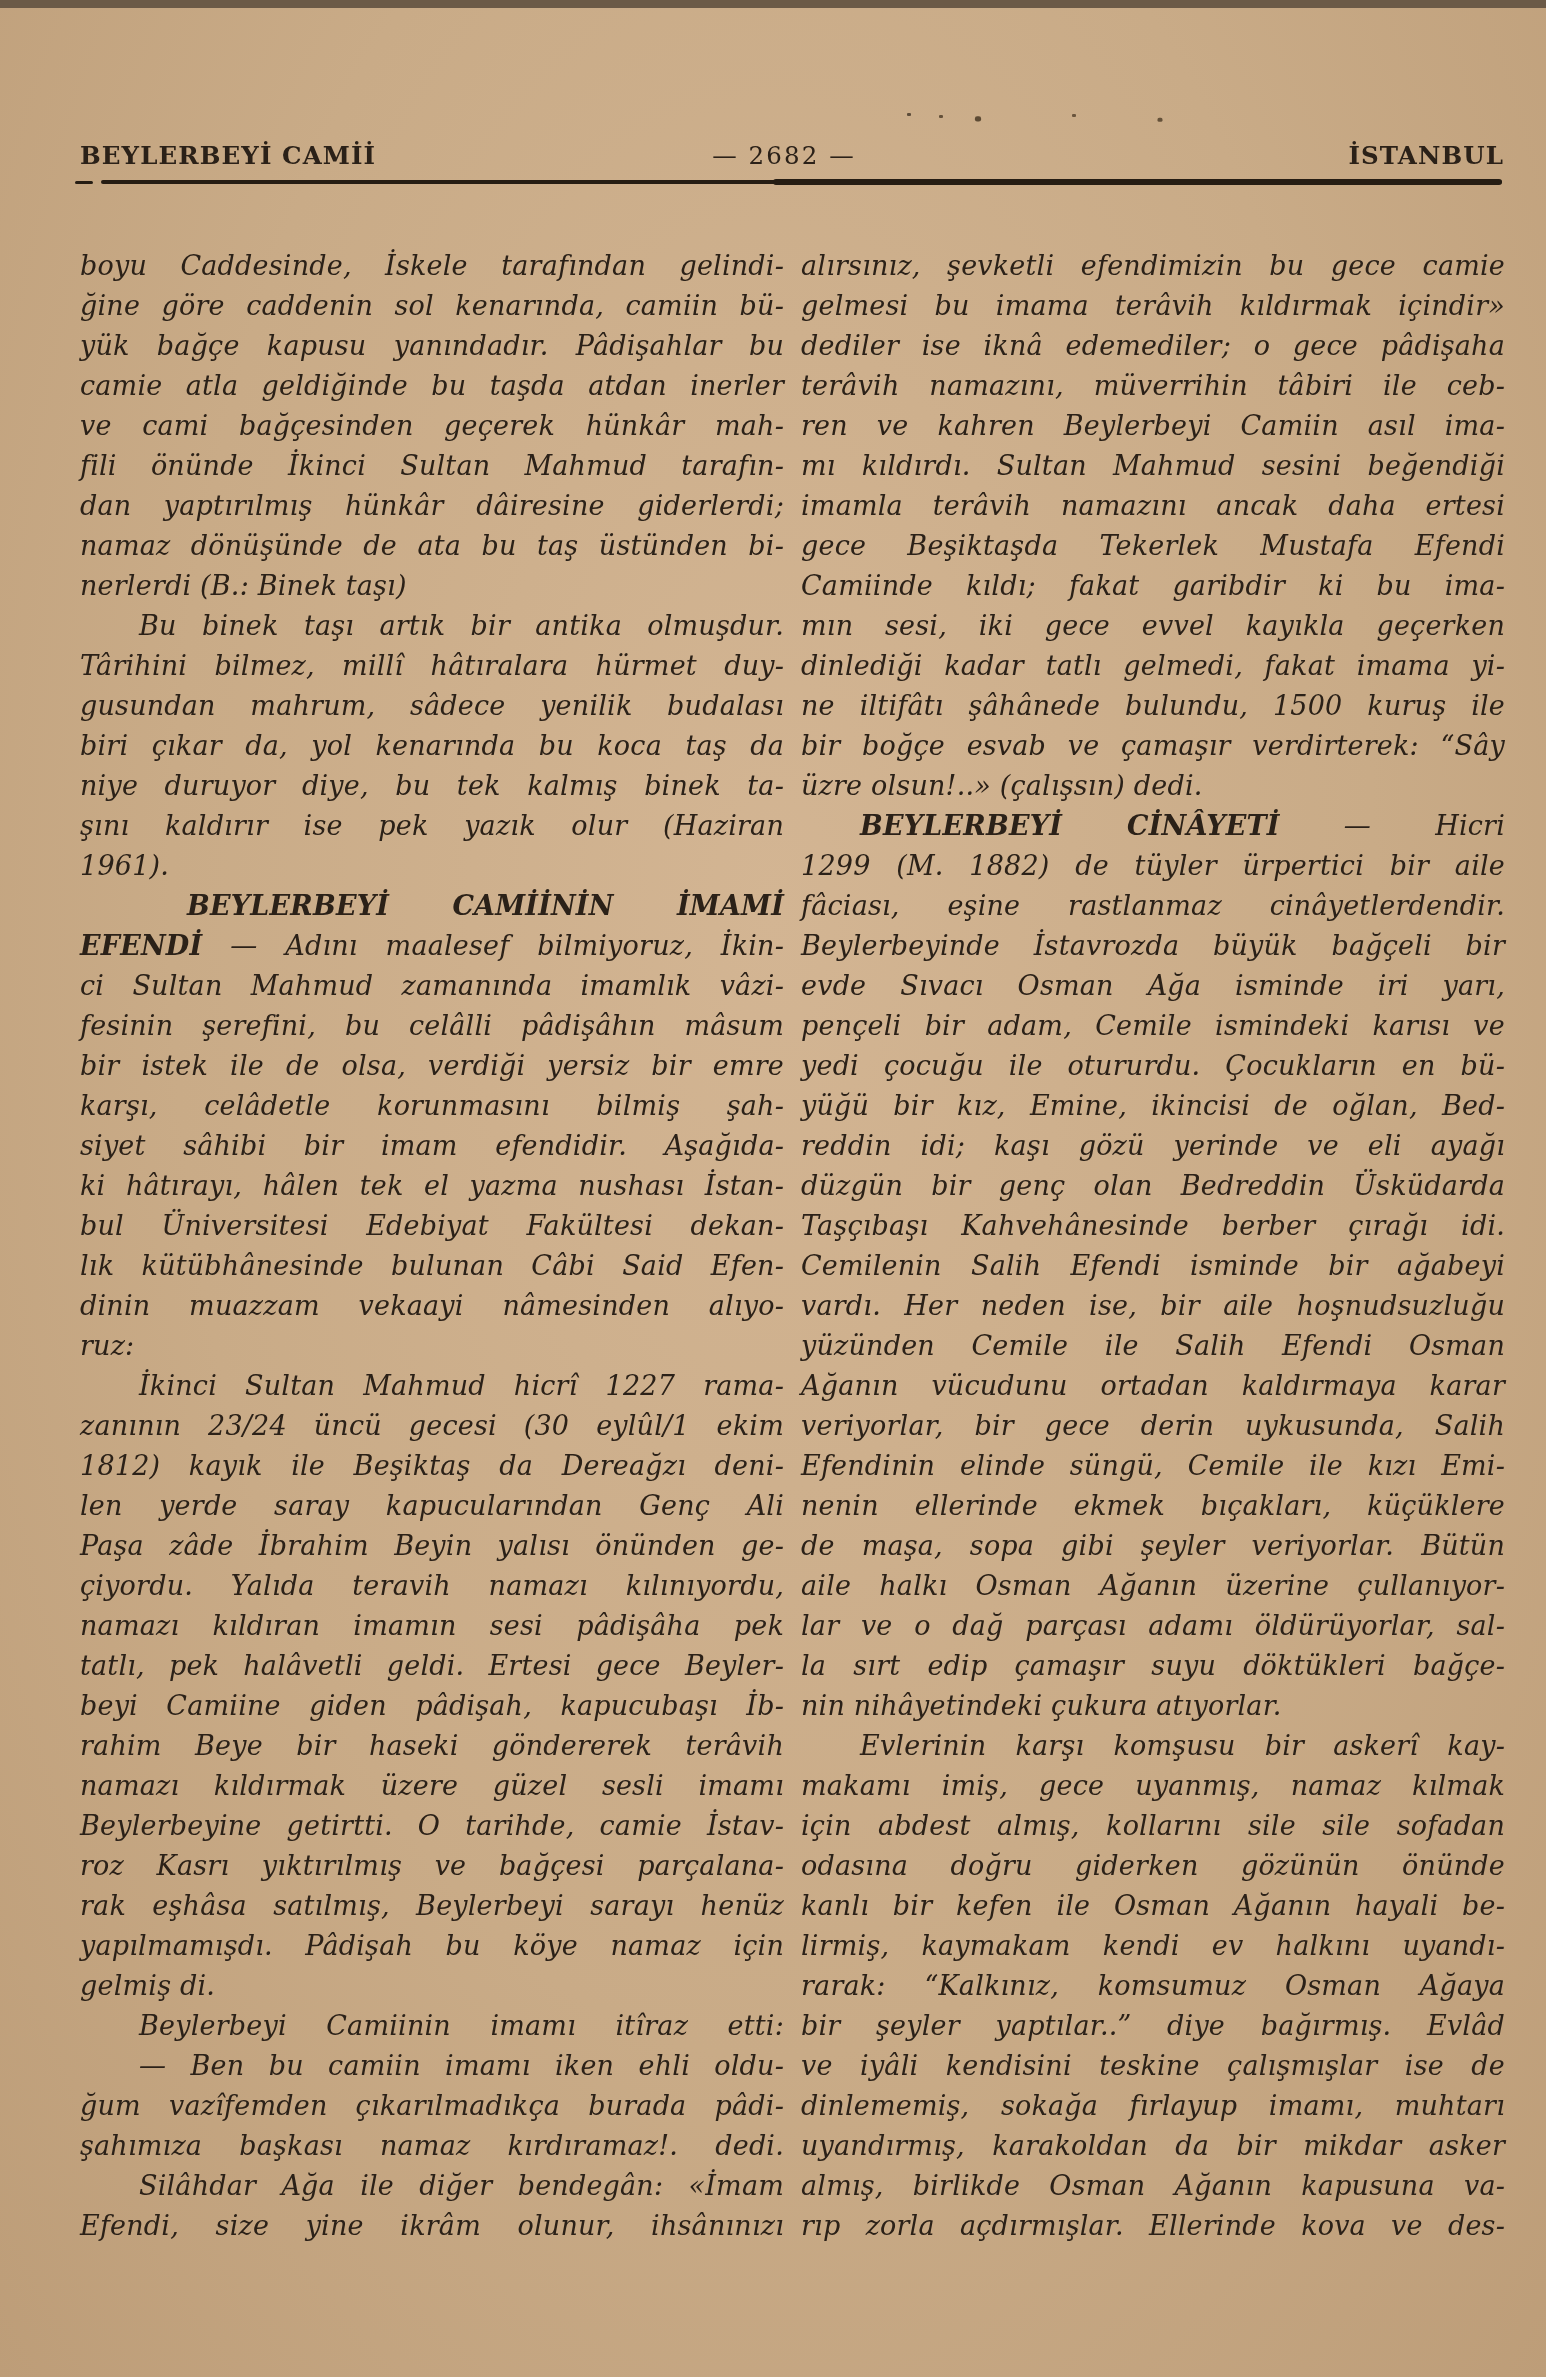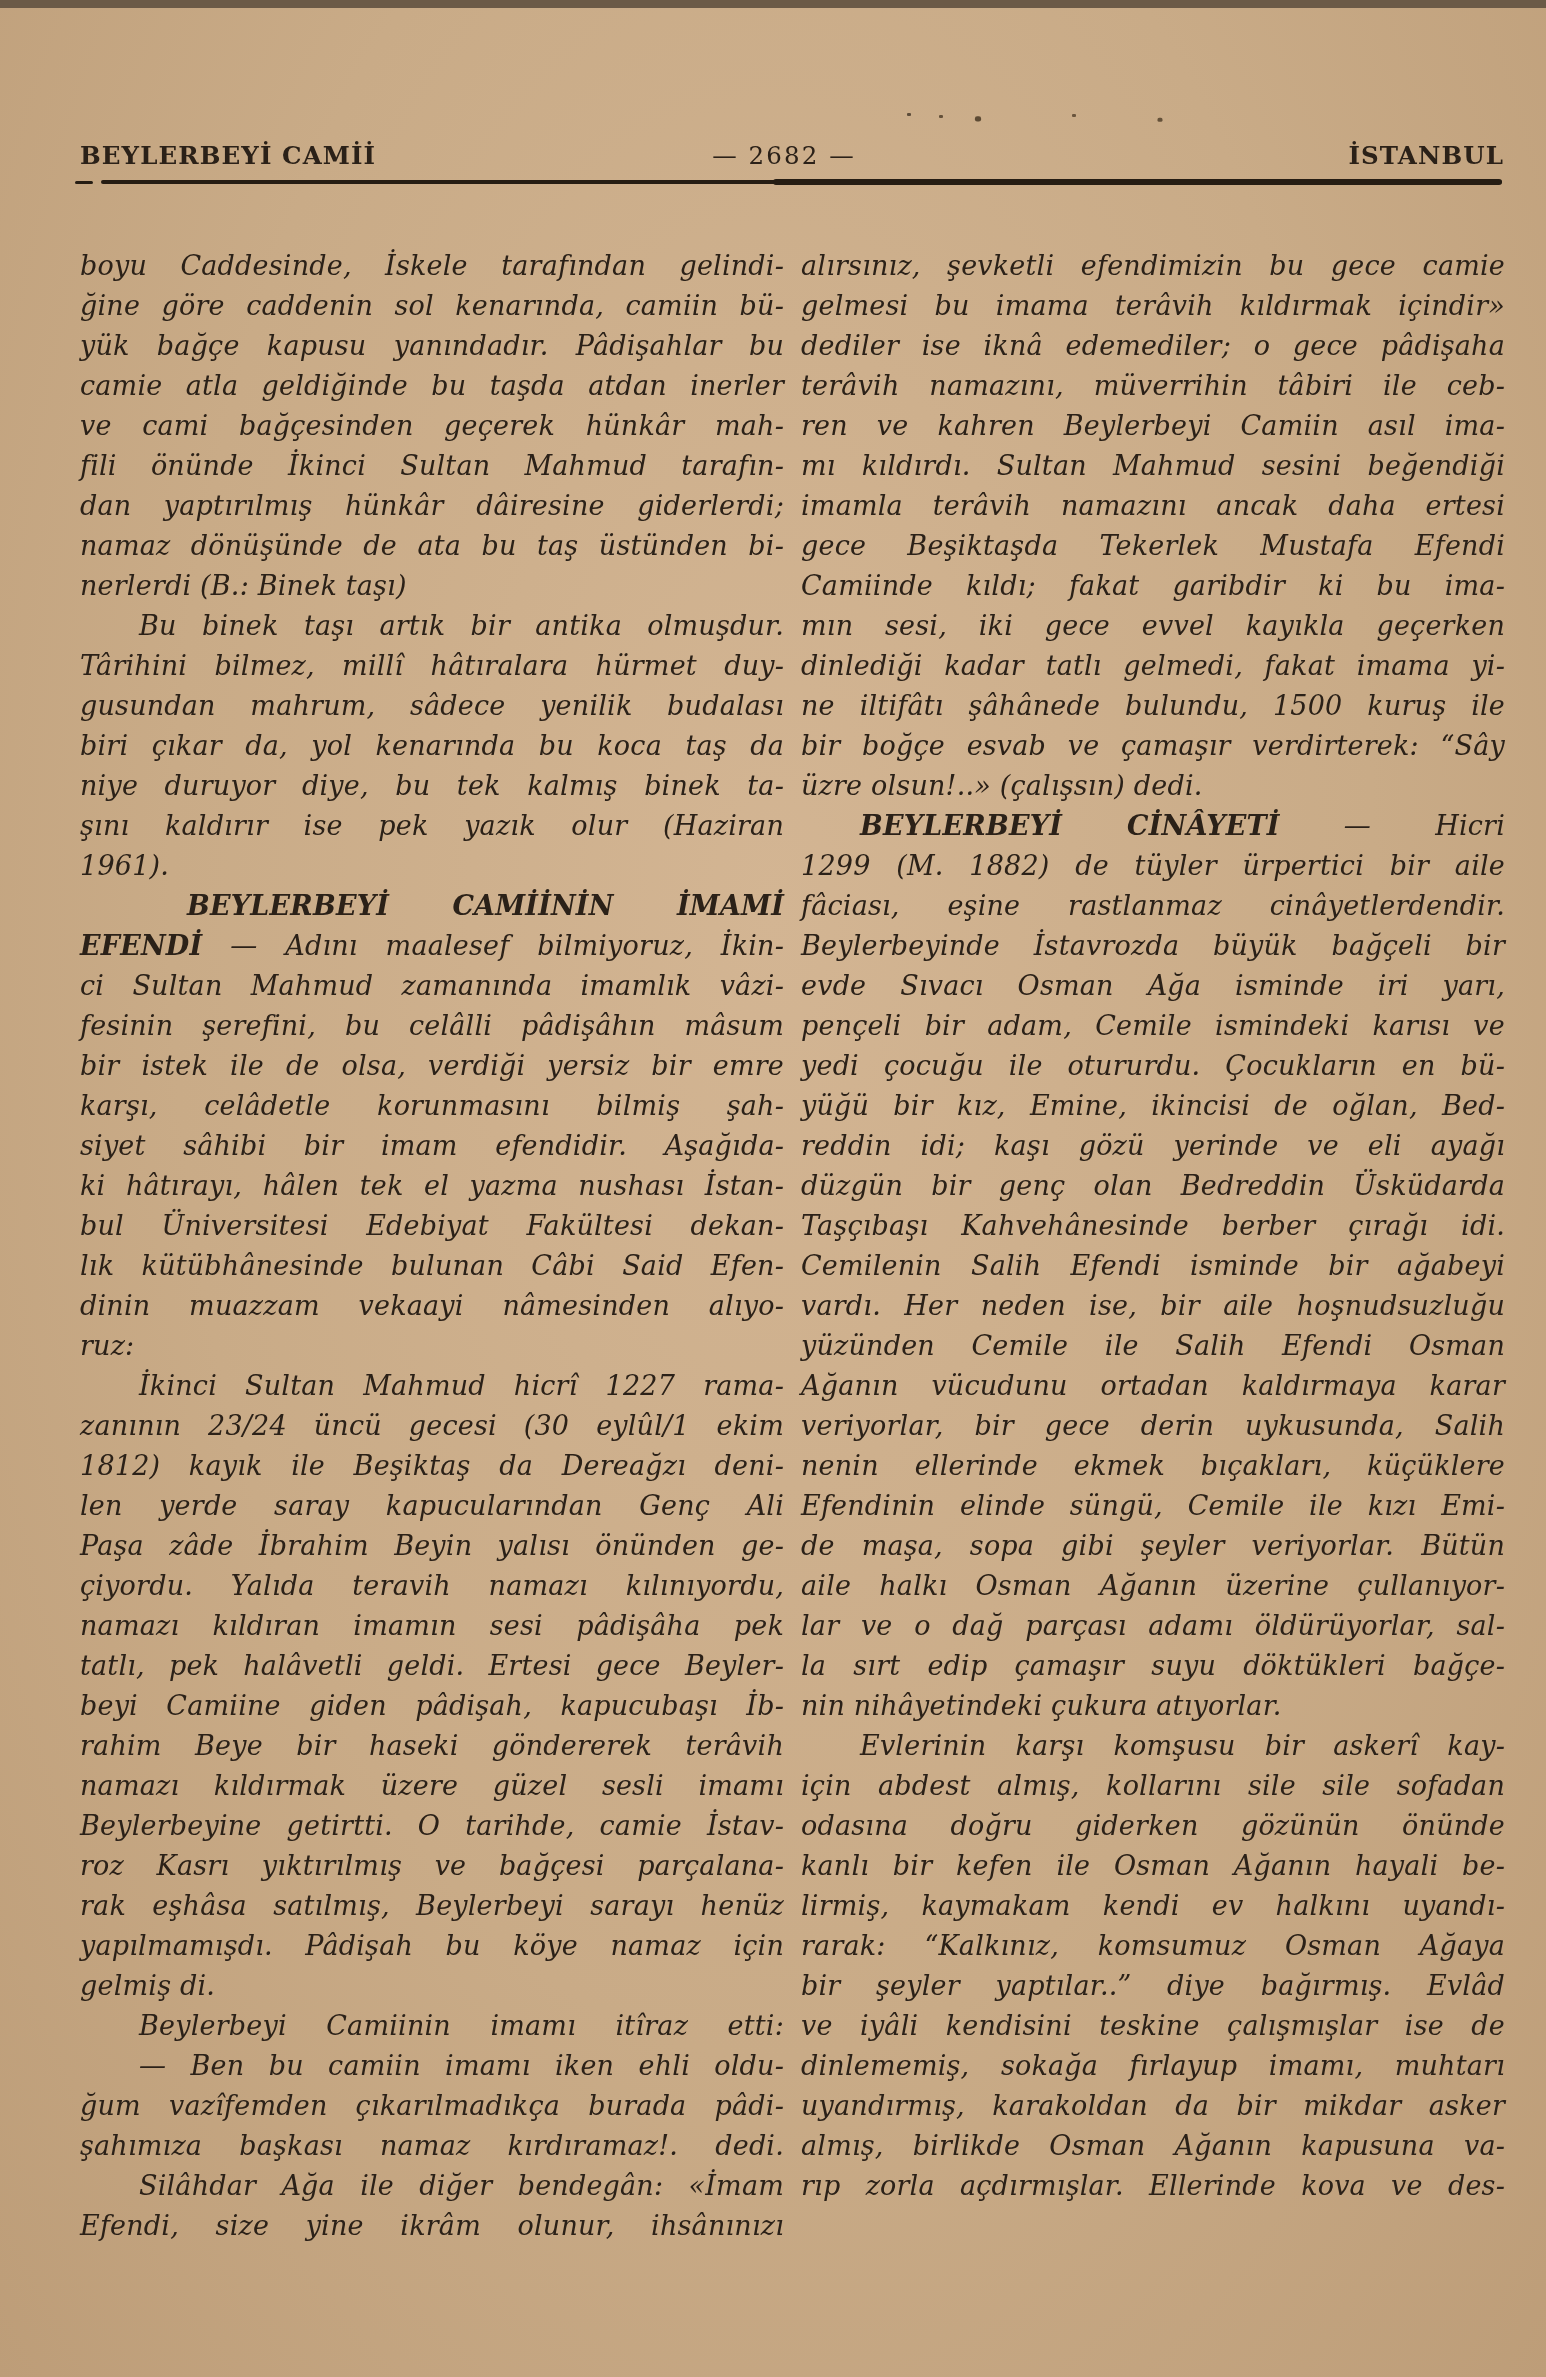--- a/index.html
+++ b/index.html
@@ -197,28 +197,29 @@
       <div class="line">yedi çocuğu ile otururdu. Çocukların en bü-</div>
       <div class="line">yüğü bir kız, Emine, ikincisi de oğlan, Bed-</div>
       <div class="line">reddin idi; kaşı gözü yerinde ve eli ayağı</div>
       <div class="line">düzgün bir genç olan Bedreddin Üsküdarda</div>
       <div class="line">Taşçıbaşı Kahvehânesinde berber çırağı idi.</div>
       <div class="line">Cemilenin Salih Efendi isminde bir ağabeyi</div>
       <div class="line">vardı. Her neden ise, bir aile hoşnudsuzluğu</div>
       <div class="line">yüzünden Cemile ile Salih Efendi Osman</div>
       <div class="line">Ağanın vücudunu ortadan kaldırmaya karar</div>
       <div class="line">veriyorlar, bir gece derin uykusunda, Salih</div>
+      <div class="line">Efendinin elinde süngü, Cemile ile kızı Emi-</div>
       <div class="line">nenin ellerinde ekmek bıçakları, küçüklere</div>
-      <div class="line">Efendinin elinde süngü, Cemile ile kızı Emi-</div>
       <div class="line">de maşa, sopa gibi şeyler veriyorlar. Bütün</div>
       <div class="line">aile halkı Osman Ağanın üzerine çullanıyor-</div>
       <div class="line">lar ve o dağ parçası adamı öldürüyorlar, sal-</div>
       <div class="line">la sırt edip çamaşır suyu döktükleri bağçe-</div>
       <div class="line para-end">nin nihâyetindeki çukura atıyorlar.</div>
       <div class="line indent">Evlerinin karşı komşusu bir askerî kay-</div>
+      <div class="line">makamı imiş, gece uyanmış, namaz kılmak</div>
       <div class="line">için abdest almış, kollarını sile sile sofadan</div>
       <div class="line">odasına doğru giderken gözünün önünde</div>
       <div class="line">kanlı bir kefen ile Osman Ağanın hayali be-</div>
       <div class="line">lirmiş, kaymakam kendi ev halkını uyandı-</div>
       <div class="line">rarak: “Kalkınız, komsumuz Osman Ağaya</div>
       <div class="line">bir şeyler yaptılar..” diye bağırmış. Evlâd</div>
       <div class="line">ve iyâli kendisini teskine çalışmışlar ise de</div>
       <div class="line">dinlememiş, sokağa fırlayup imamı, muhtarı</div>
       <div class="line">uyandırmış, karakoldan da bir mikdar asker</div>
       <div class="line">almış, birlikde Osman Ağanın kapusuna va-</div>

